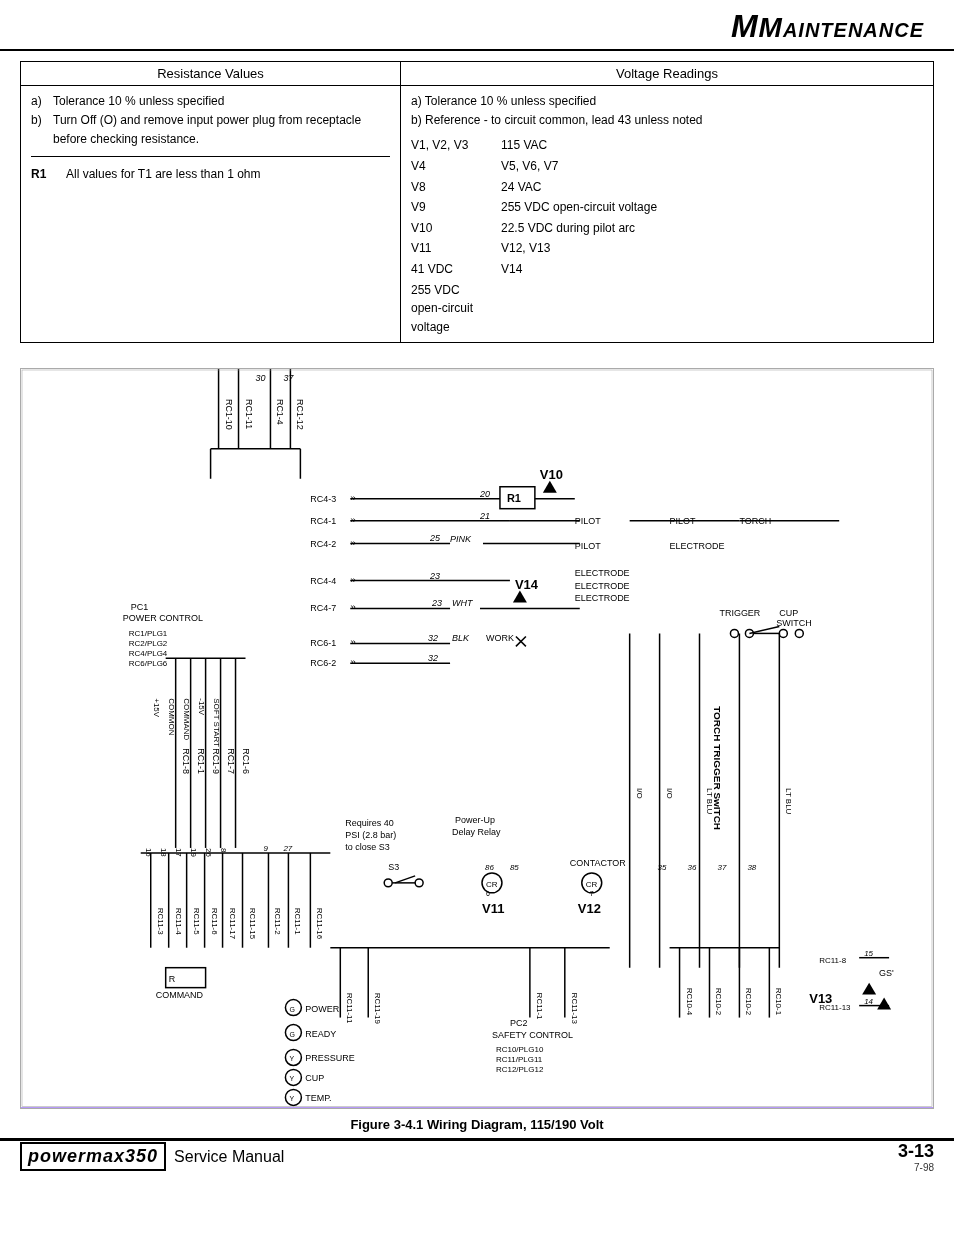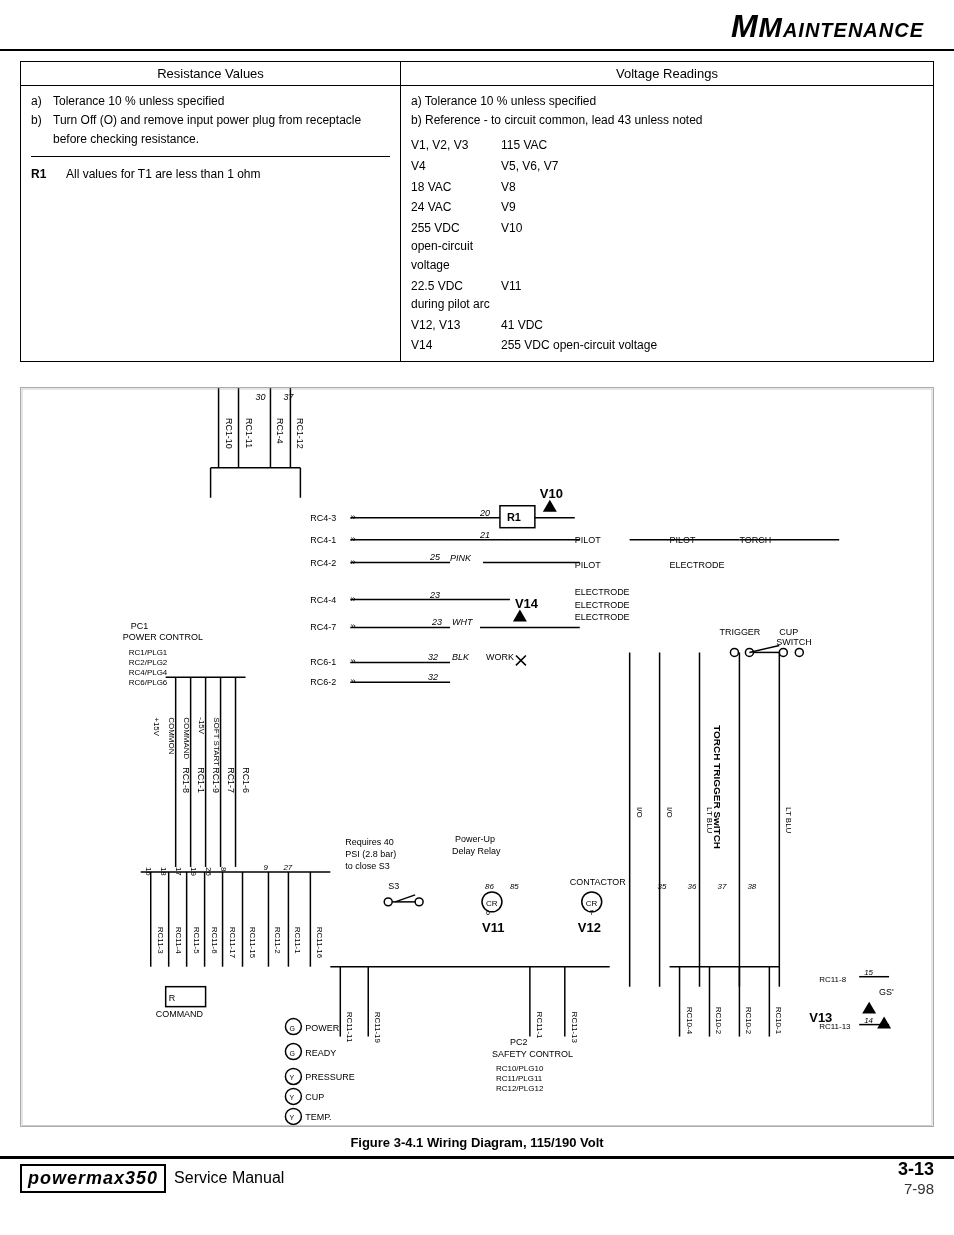--- a/index.html
+++ b/index.html
@@ -86,21 +86,21 @@
       font-size: 12px;
       line-height: 1.55;
     }
 
     
     .diagram-area {
       width: 100%;
       border: 1px solid #aaa;
       margin-bottom: 8px;
       position: relative;
-      background: #737373;
+      background: #8b5cf6;
       overflow: hidden;
     }
     .diagram-svg {
       width: 100%;
       display: block;
     }
 
     
     .figure-caption {
       text-align: center;
@@ -132,21 +132,21 @@
       letter-spacing: 1px;
     }
     .brand-text {
       font-size: 16px;
     }
     .footer-page {
       font-size: 18px;
       font-weight: bold;
     }
     .footer-date {
-      font-size: 15px;
+      font-size: 10px;
       text-align: right;
       color: #333;
     }
   </style>
 </head>
 <body>
 
 <div class="header">
   <div class="header-title">
     <span class="first-letter">M</span><span style="font-variant: small-caps;">Maintenance</span>
@@ -179,21 +179,20 @@
     <div class="table-right">
       <div class="table-header">Voltage Readings</div>
       <div class="table-body">
         <div>a) Tolerance    10 % unless specified</div>
         <div style="margin-bottom:6px;">b)  Reference - to circuit common, lead 43 unless noted</div>
         <div class="voltage-grid">
           <span>V1, V2, V3</span>
           <span>115 VAC</span>
           <span>V4</span>
           <span>V5, V6, V7</span>
-          <span>18 VAC</span>
           <span>V8</span>
           <span>24 VAC</span>
           <span>V9</span>
           <span>255 VDC open-circuit voltage</span>
           <span>V10</span>
           <span>22.5 VDC during pilot arc</span>
           <span>V11</span>
           <span>V12, V13</span>
           <span>41 VDC</span>
           <span>V14</span>

